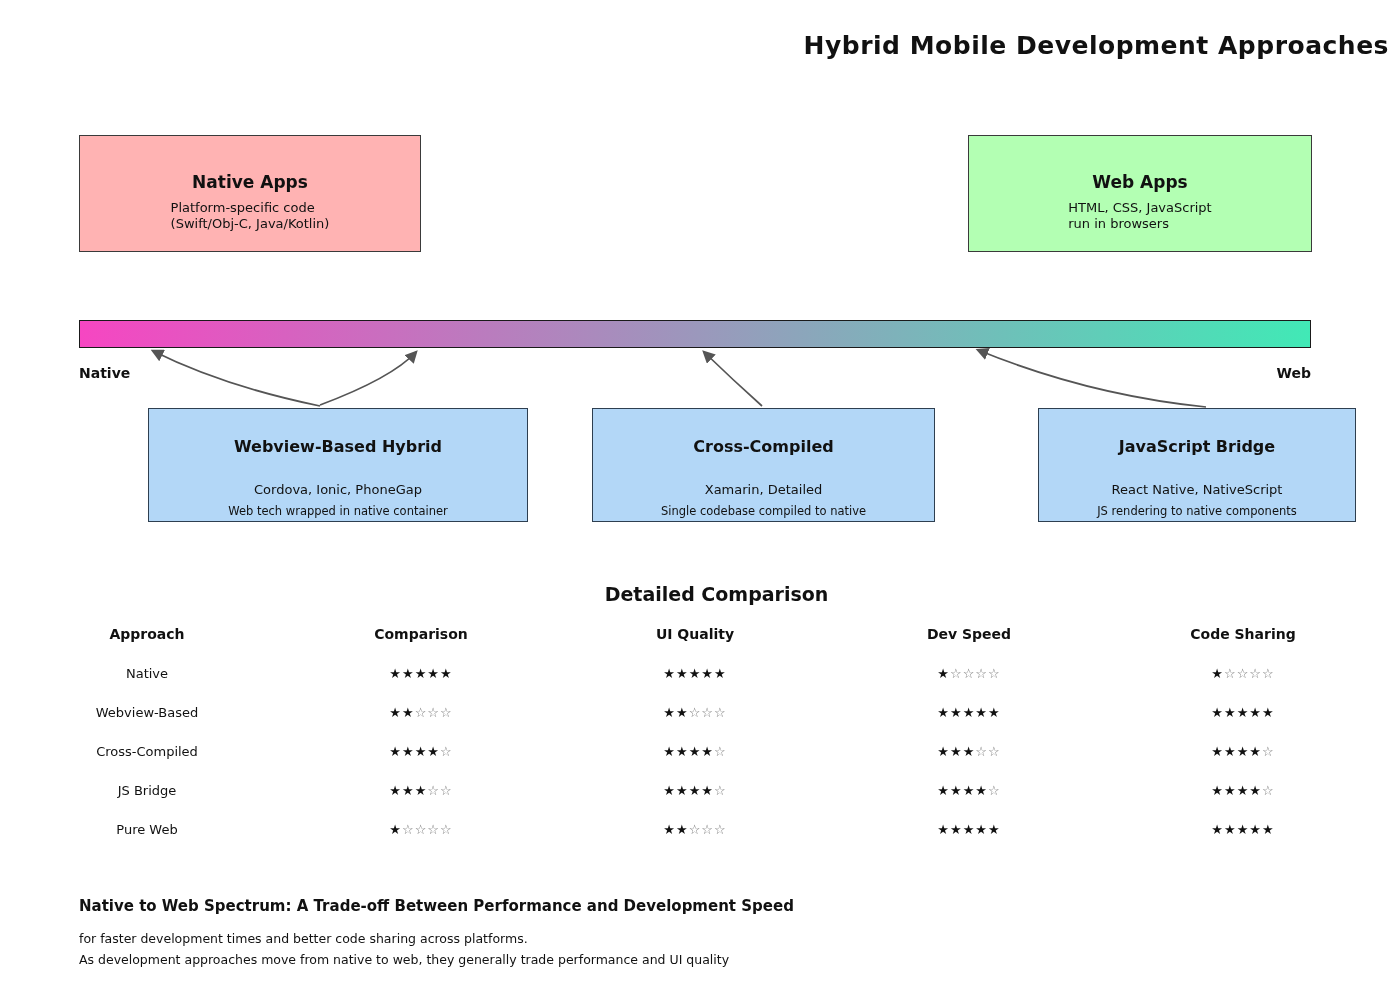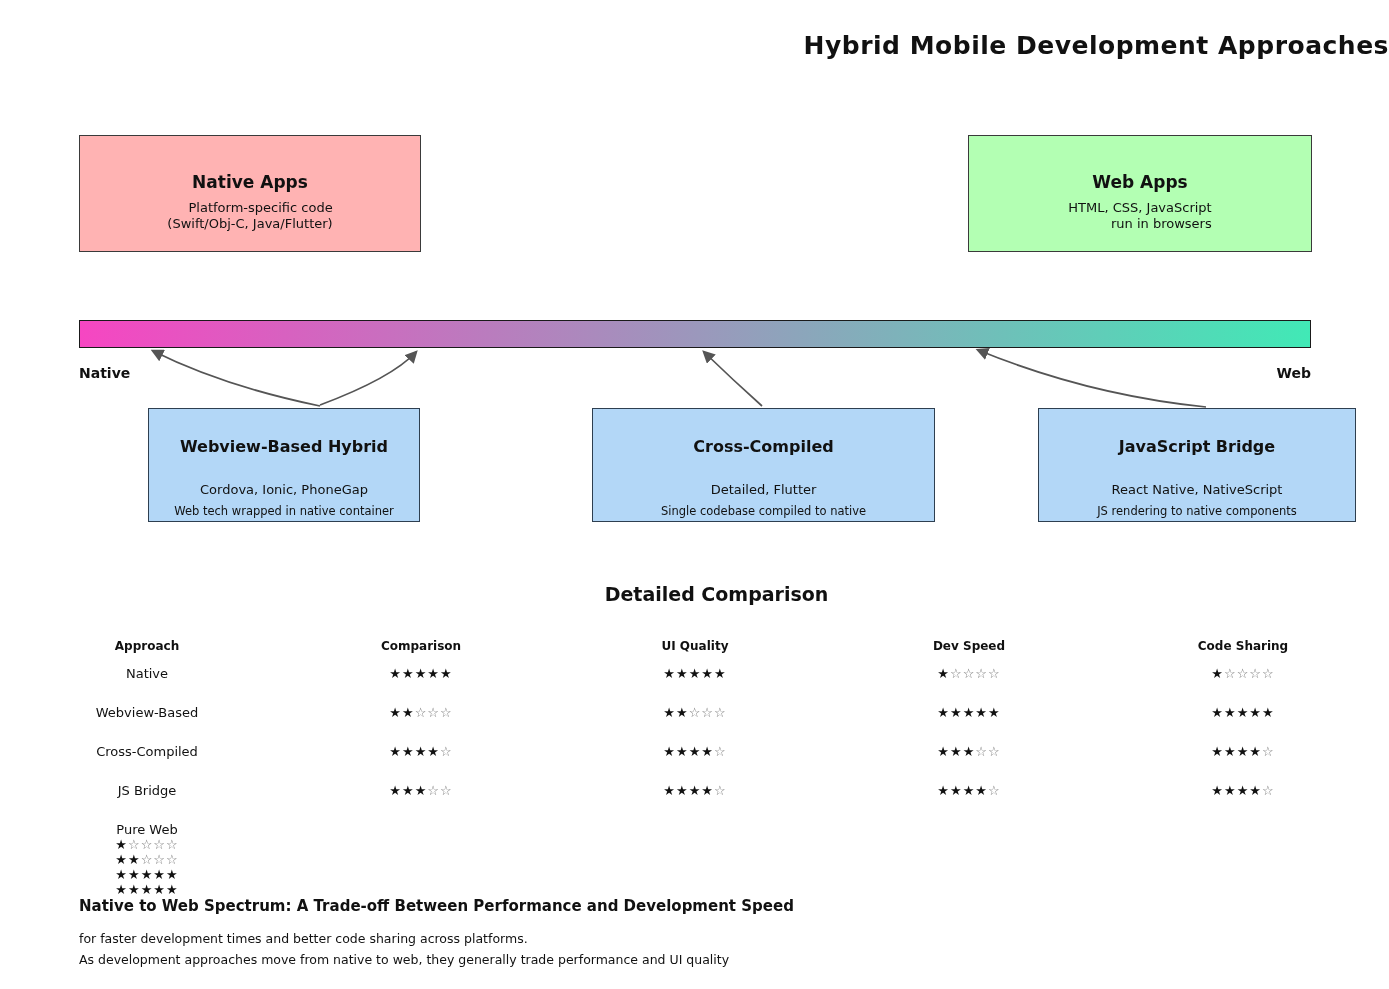--- a/index.html
+++ b/index.html
@@ -12,21 +12,21 @@
 
   
   #main-title {
     top: 31px; left: 0; width: 100%;
     text-align: right; font-size: 25px; font-weight: bold; letter-spacing: 0.5px;
   }
 
   
   .endpoint-box {
     top: 135px; height: 117px; border: 1.5px solid #3a3a3a; box-sizing: border-box;
-    display: flex; flex-direction: column; align-items: center; text-align: right;
+    display: flex; flex-direction: column; align-items: center; text-align: left;
   }
   #native-box { left: 79px; width: 342px; background: var(--native-bg, #ffb3b3); }
   #web-box    { left: 968px; width: 344px; background: var(--web-bg, #b3ffb3); }
   .endpoint-title { margin-top: 36px; font-size: 17px; font-weight: bold; }
   .endpoint-line  { font-size: 13px; line-height: 16px; }
   .endpoint-lines { margin-top: 8px; }
 
   
   #spectrum-bar {
     left: 79px; top: 320px; width: 1232px; height: 28px; box-sizing: border-box;
@@ -39,56 +39,56 @@
 
   
   #arrow-layer { left: 0; top: 0; width: 1389px; height: 989px; pointer-events: none; }
 
   
   .approach-box {
     top: 408px; height: 114px; background: var(--hybrid-bg, #b3d7f7);
     border: 1.5px solid #2e3f50; box-sizing: border-box;
     display: flex; flex-direction: column; align-items: center; text-align: center;
   }
-  #approach-box-0 { left: 148px; width: 272px; }
+  #approach-box-0 { left: 148px; width: 380px; }
   #approach-box-1 { left: 592px; width: 343px; }
   #approach-box-2 { left: 1038px; width: 318px; }
   .approach-title { margin-top: 28px; font-size: 16px; font-weight: bold; }
   .approach-examples { margin-top: 26px; font-size: 13px; }
   .approach-desc { margin-top: 7px; font-size: 11.5px; }
 
   
   #comparison-title {
     top: 583px; left: 0; width: 100%;
     text-align: center; font-size: 19px; font-weight: bold; padding-left: 22px;
   }
   .trow { position: absolute; left: 10px; width: 1370px; display: flex; }
   .tcell { width: 274px; text-align: center; }
-  #comparison-header { top: 639px; font-weight: bold; font-size: 12px; }
+  #comparison-header { top: 626px; font-weight: bold; font-size: 14px; }
   .approach-cell { font-size: 13px; }
   .stars-cell { font-size: 13px; letter-spacing: 1px; }
   .star-filled { color: var(--star-filled, #111); }
   .star-empty { color: var(--star-empty, #777); }
 
   
   #caption-title { left: 79px; top: 897px; font-size: 15px; font-weight: bold; }
   .caption-line { left: 79px; font-size: 12.5px; }
   #caption-line1 { top: 916px; margin-top: 36px; }
   #caption-line2 { top: 931px; }
 </style>
 </head>
 <body>
 
 <div class="abs" id="main-title">Hybrid Mobile Development Approaches</div>
 
 <div class="abs endpoint-box" id="native-box">
   <div class="endpoint-title">Native Apps</div>
   <div class="endpoint-lines">
     <div class="endpoint-line">Platform-specific code</div>
-    <div class="endpoint-line">(Swift/Obj-C, Java/Flutter)</div>
+    <div class="endpoint-line">(Swift/Obj-C, Java/Kotlin)</div>
   </div>
 </div>
 
 <div class="abs endpoint-box" id="web-box">
   <div class="endpoint-title">Web Apps</div>
   <div class="endpoint-lines">
     <div class="endpoint-line">HTML, CSS, JavaScript</div>
     <div class="endpoint-line">run in browsers</div>
   </div>
 </div>
@@ -109,21 +109,21 @@
   <path d="M1206,407 Q1088,395 978,350" fill="none" stroke="#555555" stroke-width="1.7" marker-end="url(#arrowhead)"></path>
 </svg>
 
 <div class="abs approach-box" id="approach-box-0">
   <div class="approach-title">Webview-Based Hybrid</div>
   <div class="approach-examples">Cordova, Ionic, PhoneGap</div>
   <div class="approach-desc">Web tech wrapped in native container</div>
 </div>
 <div class="abs approach-box" id="approach-box-1">
   <div class="approach-title">Cross-Compiled</div>
-  <div class="approach-examples">Detailed, Flutter</div>
+  <div class="approach-examples">Xamarin, Detailed</div>
   <div class="approach-desc">Single codebase compiled to native</div>
 </div>
 <div class="abs approach-box" id="approach-box-2">
   <div class="approach-title">JavaScript Bridge</div>
   <div class="approach-examples">React Native, NativeScript</div>
   <div class="approach-desc">JS rendering to native components</div>
 </div>
 
 <div class="abs" id="comparison-title">Detailed Comparison</div>
 
@@ -157,21 +157,21 @@
       <div class="tcell stars-cell"><span class="star-filled">★★★</span><span class="star-empty">☆☆</span></div>
       <div class="tcell stars-cell"><span class="star-filled">★★★★</span><span class="star-empty">☆</span></div>
     </div>
     <div class="trow" style="top: 783px;">
       <div class="tcell approach-cell">JS Bridge</div>
       <div class="tcell stars-cell"><span class="star-filled">★★★</span><span class="star-empty">☆☆</span></div>
       <div class="tcell stars-cell"><span class="star-filled">★★★★</span><span class="star-empty">☆</span></div>
       <div class="tcell stars-cell"><span class="star-filled">★★★★</span><span class="star-empty">☆</span></div>
       <div class="tcell stars-cell"><span class="star-filled">★★★★</span><span class="star-empty">☆</span></div>
     </div>
-    <div class="trow" style="top: 822px; flex-direction: column;">
+    <div class="trow" style="top: 822px;">
       <div class="tcell approach-cell">Pure Web</div>
       <div class="tcell stars-cell"><span class="star-filled">★</span><span class="star-empty">☆☆☆☆</span></div>
       <div class="tcell stars-cell"><span class="star-filled">★★</span><span class="star-empty">☆☆☆</span></div>
       <div class="tcell stars-cell"><span class="star-filled">★★★★★</span><span class="star-empty"></span></div>
       <div class="tcell stars-cell"><span class="star-filled">★★★★★</span><span class="star-empty"></span></div>
     </div>
   </div>
 
 <div class="abs" id="caption-title">Native to Web Spectrum: A Trade-off Between Performance and Development Speed</div>
 <div class="abs caption-line" id="caption-line1">As development approaches move from native to web, they generally trade performance and UI quality</div>

